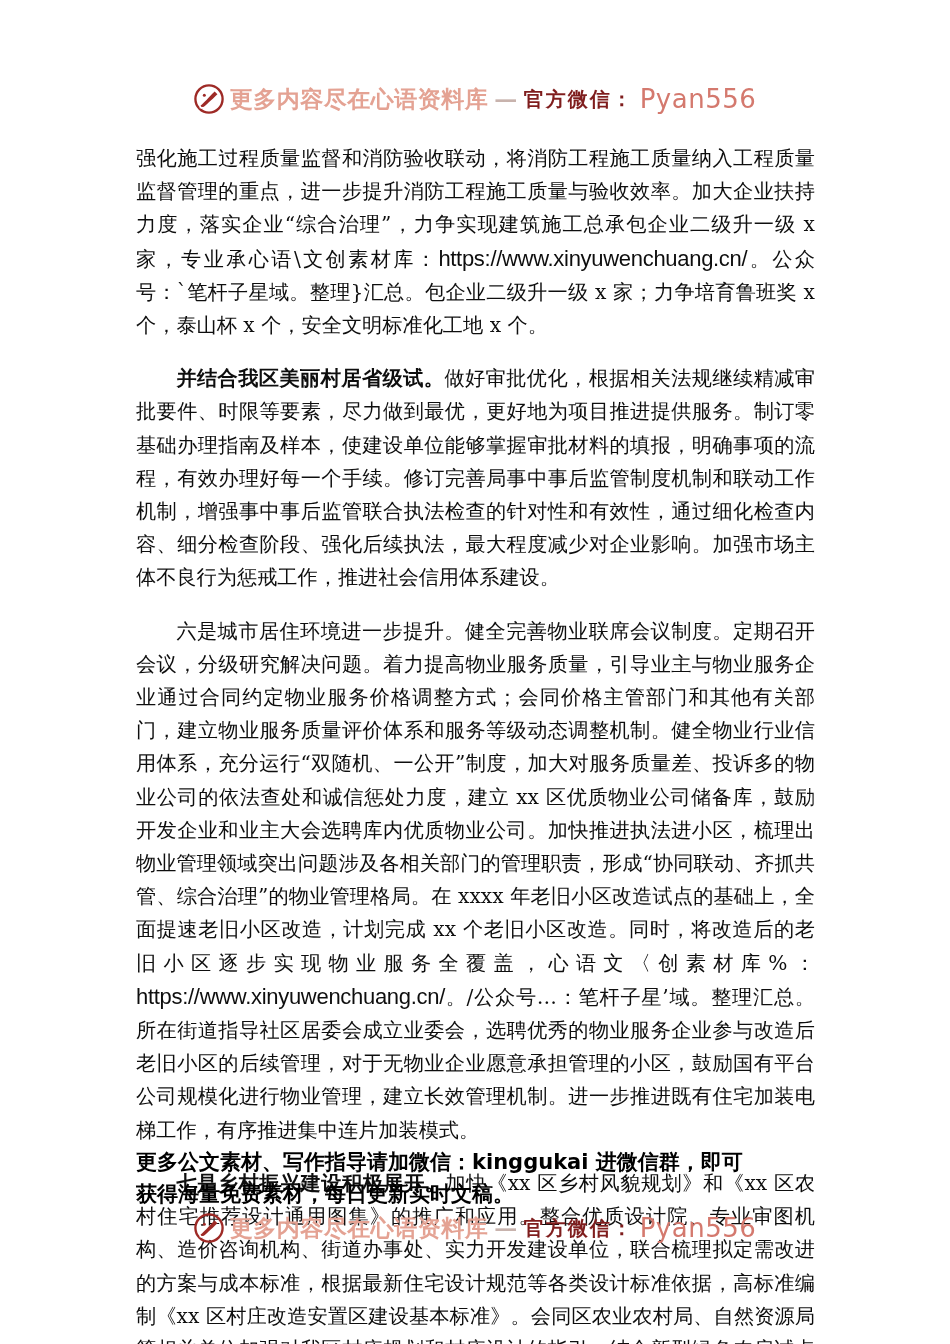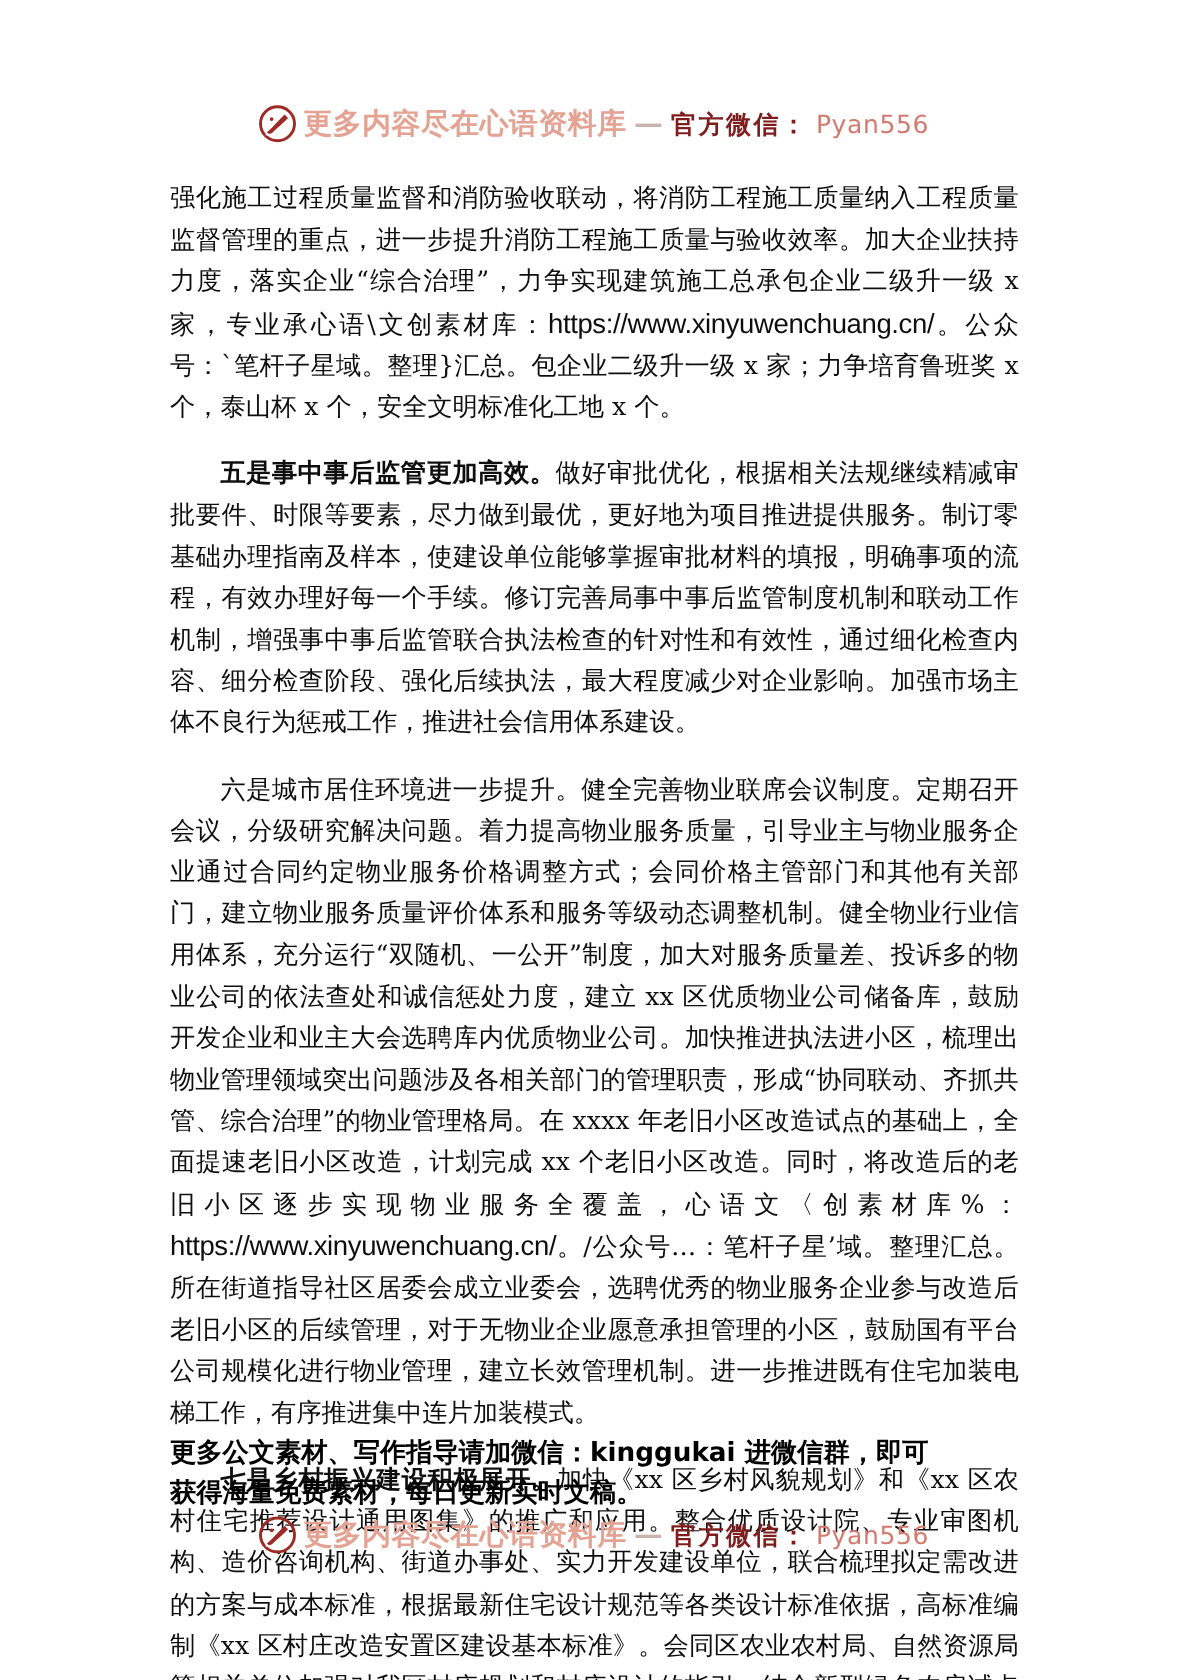--- a/index.html
+++ b/index.html
@@ -47,21 +47,21 @@
   .wm-text {
     font-family: "DejaVu Serif", "Liberation Serif", serif;
     font-size: 23px;
     font-weight: bold;
     letter-spacing: 0.5px;
     line-height: 30px;
   }
   .wm-main  { color: #e4a293; }
   .wm-dash  { color: #c8b3ad; }
   .wm-label { color: #7f1d1d; font-size: 20px; letter-spacing: 2px; }
-  .wm-id    { color: #d4796e; font-family: "DejaVu Sans", "Liberation Sans", sans-serif; font-size: 20px; font-weight: normal; }
+  .wm-id    { color: #d4796e; font-family: "DejaVu Sans", "Liberation Sans", sans-serif; font-size: 26px; font-weight: normal; }
 
   
   .body-text {
     position: absolute;
     left: 136px;
     top: 142px;
     width: 679px;
   }
   .para {
     margin: 0 0 0 0;
@@ -111,21 +111,21 @@
     <span class="wm-text wm-main">更多内容尽在心语资料库</span>
       <span class="wm-text wm-dash">—</span>
       <span class="wm-text wm-label">官方微信：</span>
       <span class="wm-text wm-id">Pyan556</span>
   </div>
 
   <div class="body-text">
 
     <p class="para"><span>强化施工过程质量监督和消防验收联动，将消防工程施工质量纳入工程质量监督管理的重点，进一步提升消防工程施工质量与验收效率。加大企业扶持力度，落实企业“综合治理”，力争实现建筑施工总承包企业二级升一级 x 家，专业承心语\文创素材库：</span><span class="url">https://www.xinyuwenchuang.cn/</span><span>。公众号：`笔杆子星域。整理}汇总。包企业二级升一级 x 家；力争培育鲁班奖 x 个，泰山杯 x 个，安全文明标准化工地 x 个。</span></p>
 
-    <p class="para indent"><span class="lead">五是事中事后监管更加高效。</span><span>做好审批优化，根据相关法规继续精减审批要件、时限等要素，尽力做到最优，更好地为项目推进提供服务。制订零基础办理指南及样本，使建设单位能够掌握审批材料的填报，明确事项的流程，有效办理好每一个手续。修订完善局事中事后监管制度机制和联动工作机制，增强事中事后监管联合执法检查的针对性和有效性，通过细化检查内容、细分检查阶段、强化后续执法，最大程度减少对企业影响。加强市场主体不良行为惩戒工作，推进社会信用体系建设。</span></p>
+    <p class="para indent"><span class="lead">并结合我区美丽村居省级试。</span><span>做好审批优化，根据相关法规继续精减审批要件、时限等要素，尽力做到最优，更好地为项目推进提供服务。制订零基础办理指南及样本，使建设单位能够掌握审批材料的填报，明确事项的流程，有效办理好每一个手续。修订完善局事中事后监管制度机制和联动工作机制，增强事中事后监管联合执法检查的针对性和有效性，通过细化检查内容、细分检查阶段、强化后续执法，最大程度减少对企业影响。加强市场主体不良行为惩戒工作，推进社会信用体系建设。</span></p>
 
     <p class="para indent"><span>六是城市居住环境进一步提升。健全完善物业联席会议制度。定期召开会议，分级研究解决问题。着力提高物业服务质量，引导业主与物业服务企业通过合同约定物业服务价格调整方式；会同价格主管部门和其他有关部门，建立物业服务质量评价体系和服务等级动态调整机制。健全物业行业信用体系，充分运行“双随机、一公开”制度，加大对服务质量差、投诉多的物业公司的依法查处和诚信惩处力度，建立 xx 区优质物业公司储备库，鼓励开发企业和业主大会选聘库内优质物业公司。加快推进执法进小区，梳理出物业管理领域突出问题涉及各相关部门的管理职责，形成“协同联动、齐抓共管、综合治理”的物业管理格局。在 xxxx 年老旧小区改造试点的基础上，全面提速老旧小区改造，计划完成 xx 个老旧小区改造。同时，将改造后的老旧小区逐步实现物业服务全覆盖，心语文〈创素材库%：</span><span class="url">https://www.xinyuwenchuang.cn/</span><span>。/公众号…：笔杆子星’域。整理汇总。所在街道指导社区居委会成立业委会，选聘优秀的物业服务企业参与改造后老旧小区的后续管理，对于无物业企业愿意承担管理的小区，鼓励国有平台公司规模化进行物业管理，建立长效管理机制。进一步推进既有住宅加装电梯工作，有序推进集中连片加装模式。</span></p>
 
     <p class="para indent"><span class="lead">七是乡村振兴建设积极展开。</span><span>加快《xx 区乡村风貌规划》和《xx 区农村住宅推荐设计通用图集》的推广和应用。整合优质设计院、专业审图机构、造价咨询机构、街道办事处、实力开发建设单位，联合梳理拟定需改进的方案与成本标准，根据最新住宅设计规范等各类设计标准依据，高标准编制《xx 区村庄改造安置区建设基本标准》。会同区农业农村局、自然资源局等相关单位加强对我区村庄规划和村庄设计的指引，结合新型绿色农房试点研究、美丽村居试点建设，形成互相关联的有机体系，系统性引导我区新农村建设。推进第三批美丽村居省级试点创建工作，充分利用不同社区的自然资源条件，积极引导社会资本参与乡村建设，打造具有 xx 特色的村居新范式。继续开展华东沿海地区低层装配式钢结构农宅的研究与应用课题研究，并结合我区美丽村居省级试</span></p>
 
   </div>
 
   <div class="promo">
     <span class="lineA">更多公文素材、写作指导请加微信：kinggukai 进微信群，即可</span>
     <span class="lineB">获得海量免费素材，每日更新实时文稿。</span>

